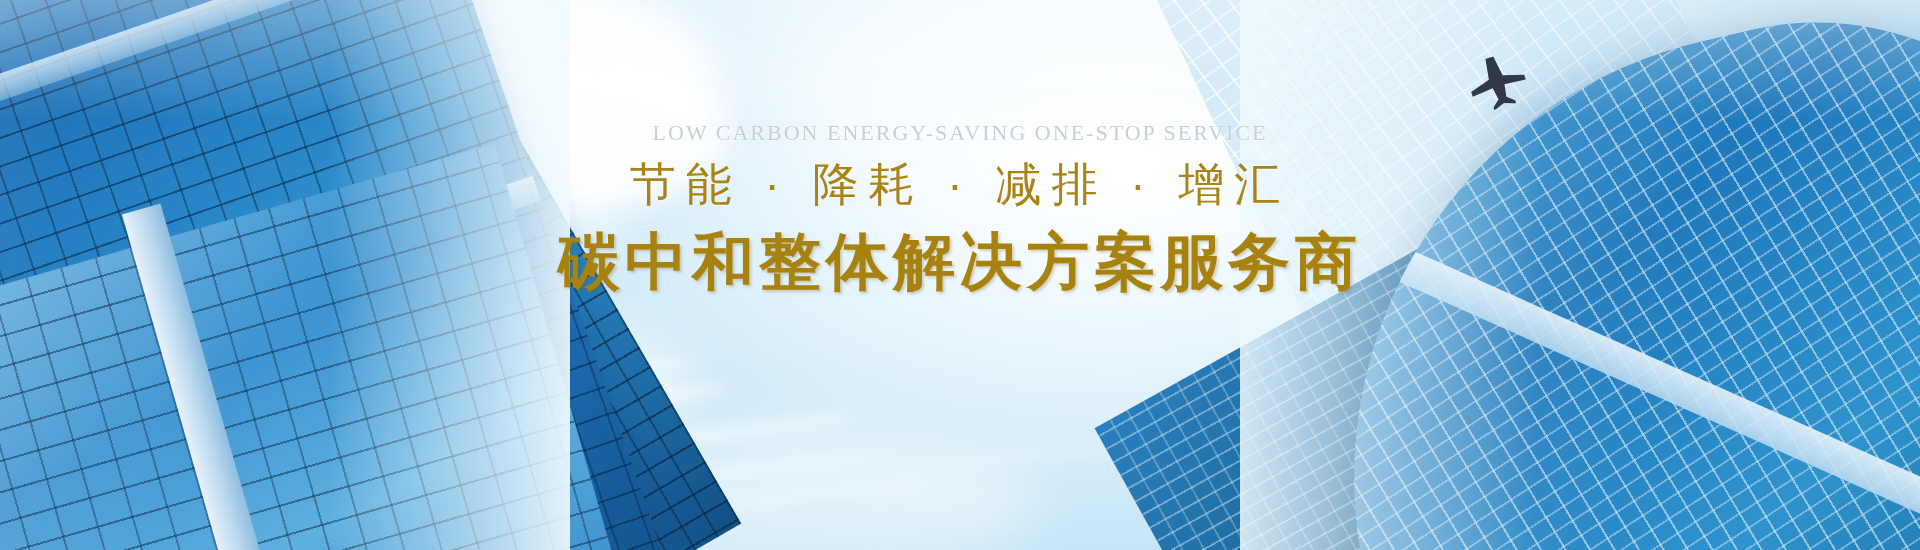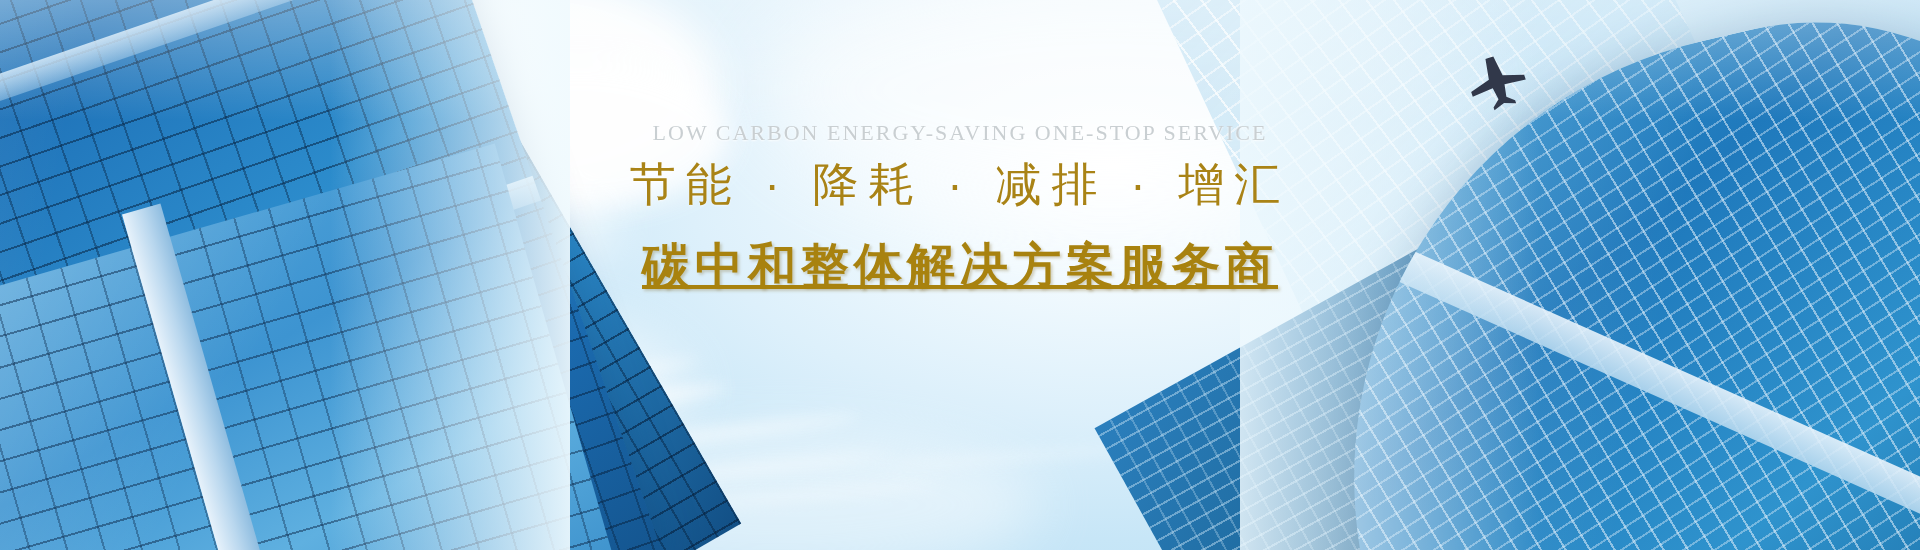--- a/index.html
+++ b/index.html
@@ -190,29 +190,28 @@
   .sub{
     margin-top:8px;
     font-family:"Liberation Sans", sans-serif;
     font-size:46px;
     letter-spacing:10px;
     color:#a98316;
     text-shadow:0 1px 2px rgba(255,255,255,.55);
     white-space:nowrap;
   }
   .title{
-    margin-top:18px;
+    margin-top:4px;
     font-family:"Liberation Sans", sans-serif;
     font-weight:bold;
-    font-size:48px;
+    font-size:62px;
     letter-spacing:5px;
     color:#a8820f;
     text-shadow:2px 2px 3px rgba(120,95,20,.28);
     white-space:nowrap;
-    text-decoration:underline;
   }
 </style>
 </head>
 <body>
 
 <div class="banner">
 
   <div class="sky">
     <div class="cloud c7"></div>
     <div class="cloud c1"></div>

